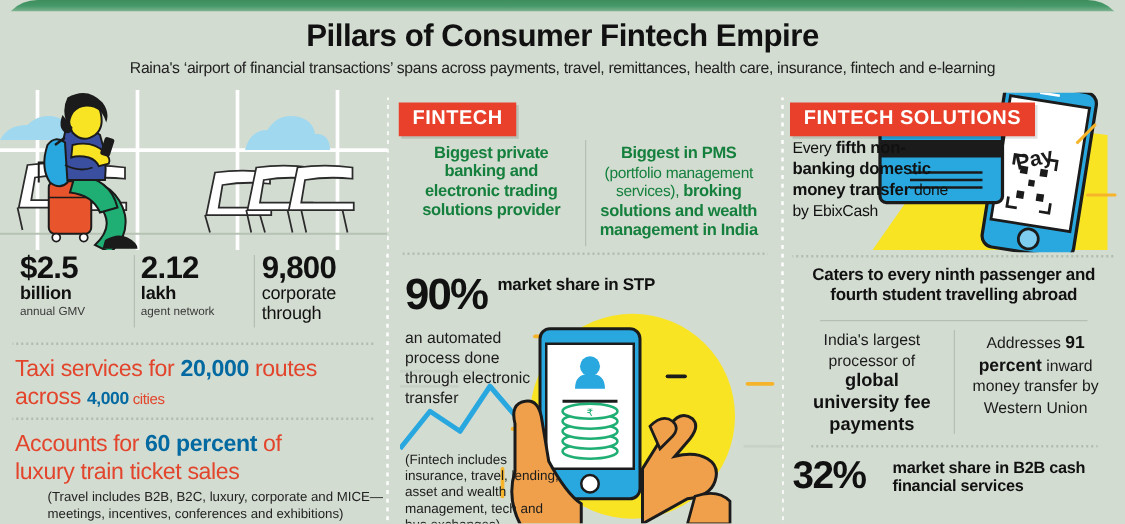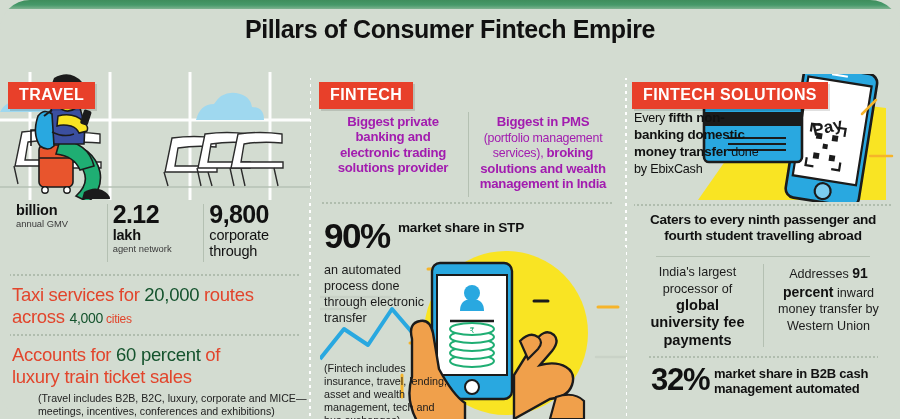--- a/index.html
+++ b/index.html
@@ -56,29 +56,29 @@
   .stat .big{font-size:25px;font-weight:bold;line-height:1.0;letter-spacing:-0.6px;color:#111;}
   .stat .mid{font-size:14.5px;font-weight:bold;line-height:1.12;color:#111;letter-spacing:-0.2px;}
   .stat .sml{font-size:9.4px;color:#3a3a3a;line-height:1.15;margin-top:1px;}
   .stat.s3 .mid{font-weight:normal;font-size:14.5px;}
 
   .hr-dot{position:absolute;height:2px;left:10px;right:10px;
     background-image:linear-gradient(to right,#b0bdae 50%,rgba(0,0,0,0) 0%);
     background-position:top;background-size:4px 1.5px;background-repeat:repeat-x;}
 
   .redline{position:absolute;color:#e2452c;font-size:18.5px;line-height:1.18;letter-spacing:-0.3px;}
-  .redline b{font-weight:normal;color:#14532d;text-align:right;}
+  .redline b{font-weight:bold;color:#0369a1;text-align:right;}
   .redline .small{font-size:14px;}
   .redline .xsmall{font-size:12px;}
   .note{position:absolute;font-size:10.6px;line-height:1.18;color:#222;margin-left:26px;}
 
   
   .ft-cols{position:absolute;left:8px;top:42px;width:300px;display:flex;}
   .ft-col{flex:1;padding:0 7px;text-align:center;position:relative;
-    font-size:13.2px;font-weight:bold;line-height:1.17;letter-spacing:-0.25px;color:#a21caf;}
+    font-size:13.2px;font-weight:bold;line-height:1.17;letter-spacing:-0.25px;color:#15803d;}
   .ft-col + .ft-col:before{content:"";position:absolute;left:0;top:-2px;bottom:-6px;width:1px;background:#b4c0b2;}
   .ft-col .reg{font-weight:normal;font-size:12.4px;}
 
   .ninety{position:absolute;left:14px;top:146px;font-size:35px;font-weight:bold;
     letter-spacing:-1.5px;color:#111;line-height:1;}
   .ninety-lbl{position:absolute;left:88px;top:148px;width:215px;
     font-size:13.6px;font-weight:bold;line-height:1.14;letter-spacing:-0.25px;color:#111;}
   .ninety-lbl .reg{font-weight:normal;font-size:13px;}
   .ninety-body{position:absolute;left:14px;top:190px;width:110px;
     font-size:12.6px;line-height:1.28;color:#1b1b1b;}
@@ -93,35 +93,36 @@
 
   .pay-head{position:absolute;left:6px;top:140px;width:262px;text-align:center;
     font-size:13.6px;font-weight:bold;line-height:1.2;letter-spacing:-0.25px;color:#111;}
   .pay-cols{position:absolute;left:6px;top:192px;width:262px;display:flex;}
   .pay-col{flex:1;padding:0 8px;text-align:center;position:relative;
     font-size:12.6px;line-height:1.32;color:#1b1b1b;}
   .pay-col + .pay-col:before{content:"";position:absolute;left:0;top:0px;bottom:2px;width:1px;background:#b4c0b2;}
   .pay-col b{font-weight:bold;font-size:14px;color:#111;}
   .pay-col .big{font-weight:bold;font-size:14.6px;color:#111;display:block;line-height:1.18;}
 
-  .thirty{position:absolute;left:25px;top:292px;font-size:31px;font-weight:bold;
+  .thirty{position:absolute;left:8px;top:292px;font-size:31px;font-weight:bold;
     letter-spacing:-1.2px;color:#111;line-height:1;}
   .thirty-lbl{position:absolute;left:88px;top:294px;width:180px;
     font-size:13px;font-weight:bold;line-height:1.16;letter-spacing:-0.2px;color:#111;}
   .solidhr{position:absolute;height:1px;background:#b4c0b2;}
 </style>
 </head>
 <body>
 
 <div id="root">
 
   <div class="topband"></div>
 
   <div class="header">
     <div class="title">Pillars of Consumer Fintech Empire</div>
+    <div class="subtitle">Raina's ‘airport of financial transactions’ spans across payments, travel, remittances, health care, insurance, fintech and e-learning</div>
   </div>
 
   <div class="vdiv d1"></div>
   <div class="vdiv d2"></div>
 
   <div class="col col-travel">
 
     <div class="illus-travel">
       <svg width="310" height="128" viewBox="0 0 310 128">
         <rect x="0" y="0" width="310" height="128" fill="#d3dcd1"></rect>
@@ -176,24 +177,24 @@
         <path d="M54 6 q16 -9 28 4 q6 8 3 16 q-3 -10 -10 -12 q-10 -3 -16 4 q-4 6 -3 14 q-8 -14 -2 -26 z" fill="#1b1b1b"></path>
         <path d="M50 20 q-4 10 2 14 q5 2 6 -4 z" fill="#1b1b1b"></path>
 
         <path d="M58 44 q16 -4 26 6 q5 5 3 9 l-8 2 q-2 -5 -8 -7 q-8 -2 -14 0 z" fill="#f9e423" stroke="#1b1b1b" stroke-width="1.5"></path>
         <path d="M52 60 q12 6 22 2" fill="none" stroke="#1b1b1b" stroke-width="1.5"></path>
 
         <rect x="82" y="38" width="8" height="15" rx="2" transform="rotate(18 86 45)" fill="#1b1b1b"></rect>
       </svg>
     </div>
 
-    <div class="badge travel">TRAVEL</div>
 
     <div class="stats">
       <div class="stat s1">
+        <div class="big">$2.5</div>
         <div class="mid">billion</div>
         <div class="sml">annual GMV</div>
       </div>
       <div class="stat s2">
         <div class="big">2.12</div>
         <div class="mid">lakh</div>
         <div class="sml">agent network</div>
       </div>
       <div class="stat s3">
         <div class="big">9,800</div>
@@ -354,16 +355,16 @@
         <span>India's largest processor of </span><span class="big">global university fee payments</span>
       </div>
       <div class="pay-col">
         <span>Addresses </span><b>91 percent</b><span> inward money transfer by Western Union</span>
       </div>
     </div>
 
     <div class="hr-dot" style="top:284px;left:22px;right:22px;"></div>
 
     <div class="thirty">32%</div>
-    <div class="thirty-lbl">market share in B2B cash management automated</div>
+    <div class="thirty-lbl">market share in B2B cash financial services</div>
   </div>
 
 </div>
 
 </body></html>

